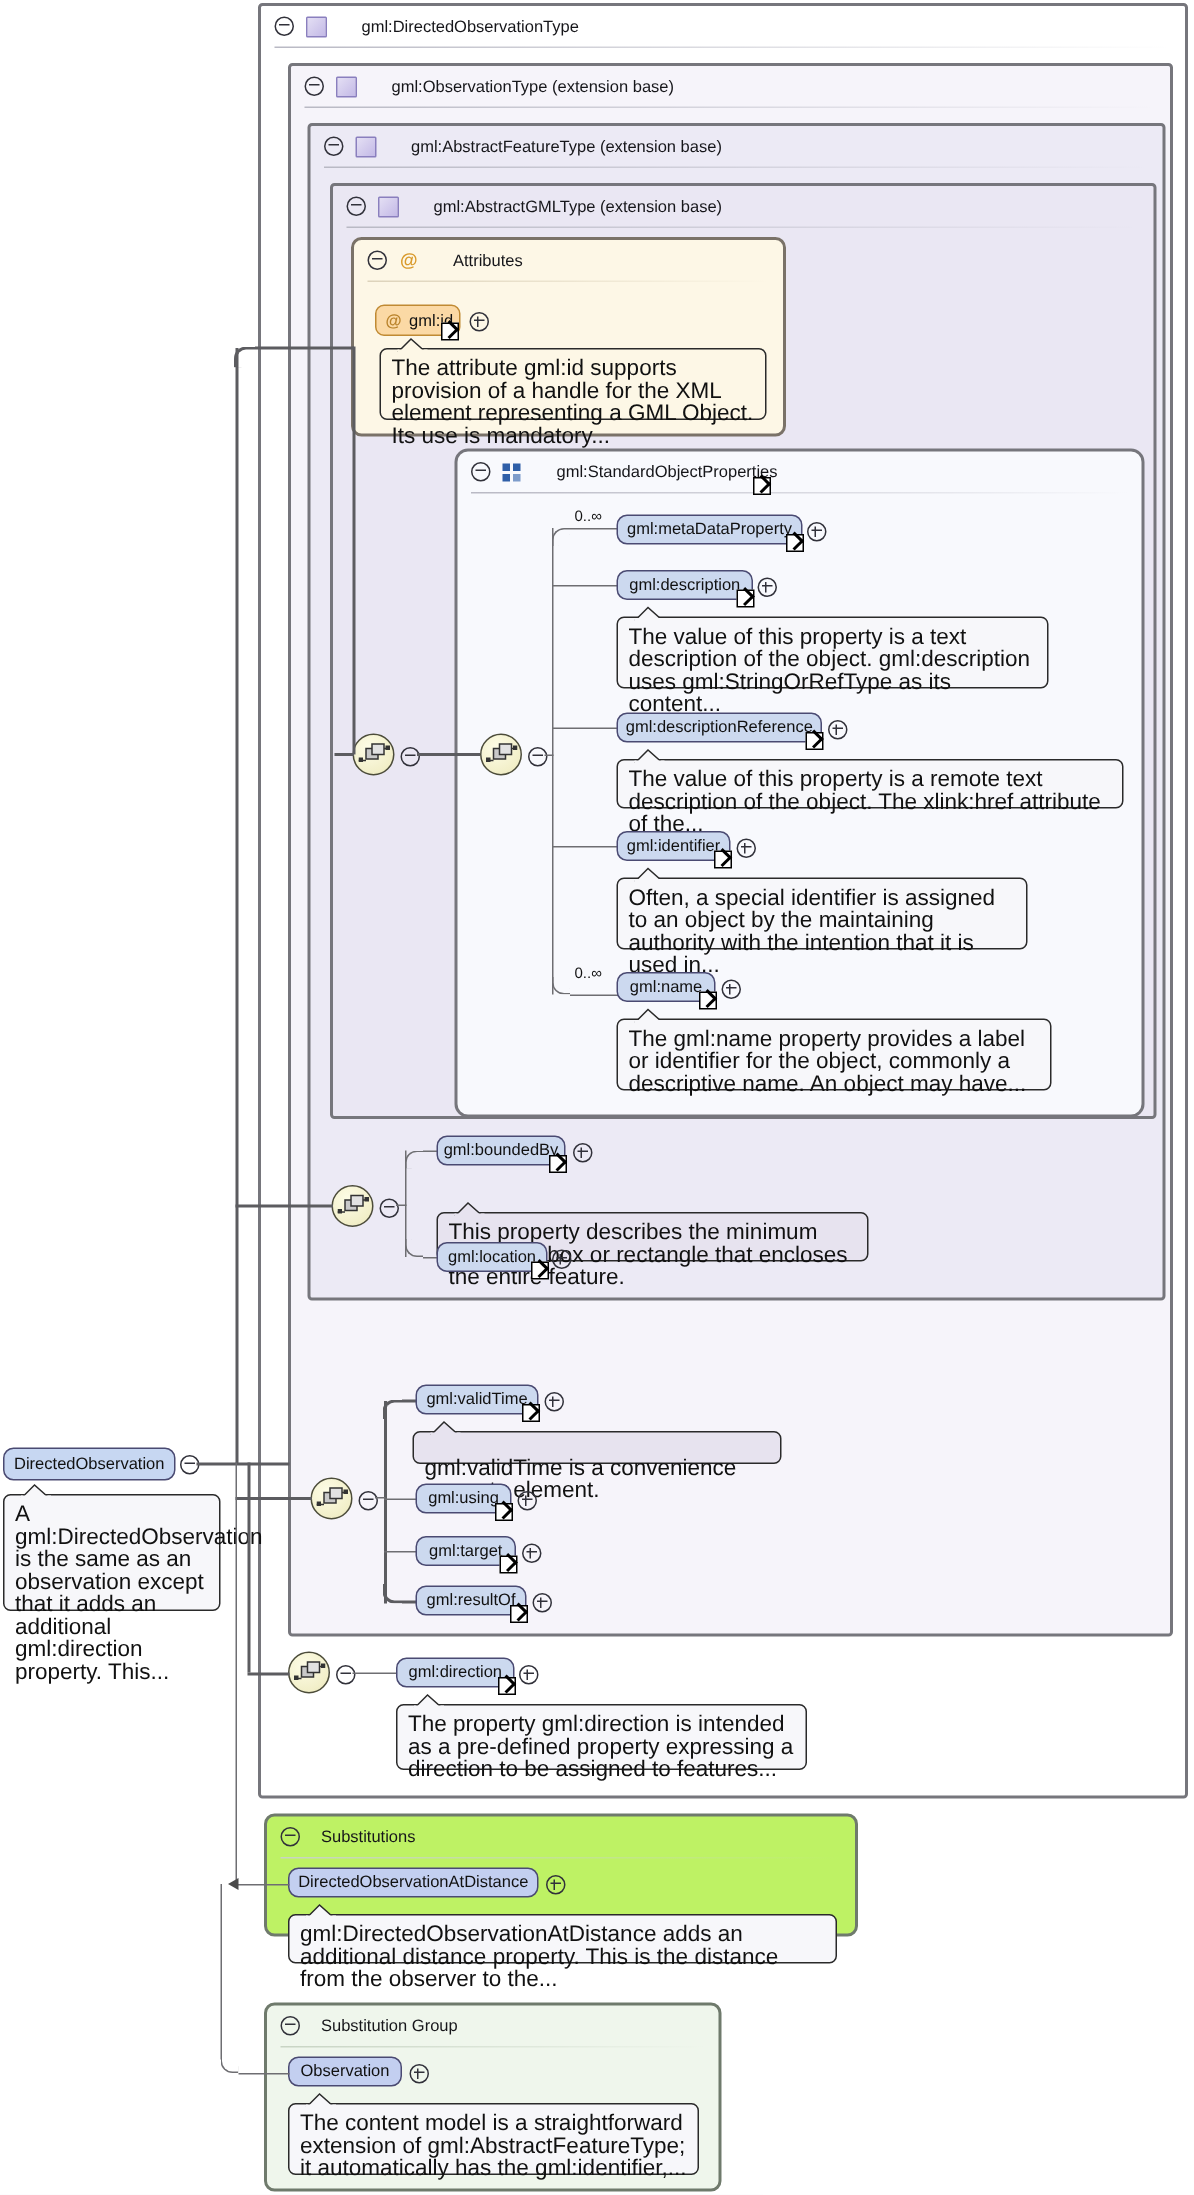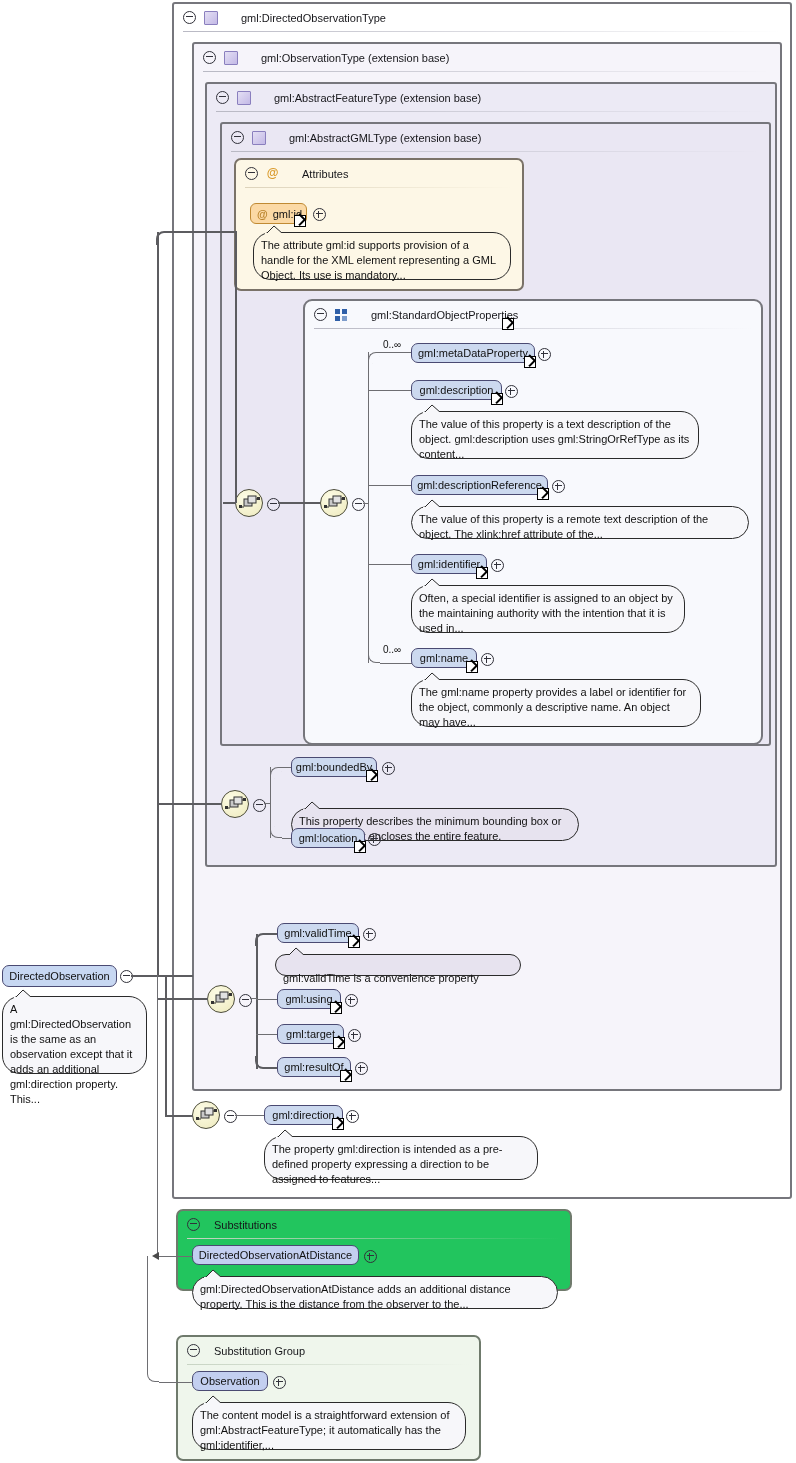--- a/index.html
+++ b/index.html
@@ -95,24 +95,24 @@
     border:1px solid #31313a;border-radius:50%;
   }
   .expand::before{content:"";position:absolute;left:2px;right:2px;top:4px;height:1px;background:#31313a;}
   .expand::after{content:"";position:absolute;top:2px;bottom:2px;left:4px;width:1px;background:#31313a;}
   .expand.minus::after{display:none;}
 
   
   .note{
     position:absolute;box-sizing:border-box;
     border:1px solid #2a2a2a;
-    border-radius:18px;
+    border-radius:5px;
     background:#f7f7fa;
     padding:5px 7px 4px 7px;
-    font-size:11px;line-height:15px;color:#111;
+    font-size:15px;line-height:15px;color:#111;
   }
   .note.lilac{background:#e7e3ef;}
   .note.cream{background:#fdf7e6;}
   .note .tailline{
     position:absolute;top:-8px;left:12px;width:20px;height:9px;
   }
   .note .tailline svg{display:block;}
 
   
   .seq{
@@ -448,21 +448,21 @@
   <div class="note" style="left:264px;top:1136px;width:274px;height:44px;">
     <div class="tailline" style="left:10px;">
       <svg width="22" height="10" viewBox="0 0 22 10">
           <polygon points="2,9 10,1 19,9" fill="#f7f7fa" stroke="#2a2a2a" stroke-width="1"></polygon>
           <line x1="1" y1="9" x2="21" y2="9" stroke="#f7f7fa" stroke-width="2"></line>
         </svg>
     </div>
     <span>The property gml:direction is intended as a pre-defined property expressing a direction to be assigned to features...</span>
   </div>
 
-  <div class="typebox" style="left:176px;top:1209px;width:396px;height:82px;background:#22c55e;border-color:#6f7a6c;border-radius:7px;">
+  <div class="typebox" style="left:176px;top:1209px;width:396px;height:82px;background:#bef264;border-color:#6f7a6c;border-radius:7px;">
     <div class="tb-head">
       <div class="ctl"></div>
       <div class="tb-label" style="margin-left:14px;">Substitutions</div>
     </div>
     <div class="tb-rule" style="background:linear-gradient(to right,#c8d4c4,rgba(200,212,196,0));"></div>
   </div>
   <div class="node subst" style="left:192px;top:1245px;width:167px;">
     <span>DirectedObservationAtDistance</span>
   </div>
   <div class="expand" style="left:364px;top:1250px;"></div>

